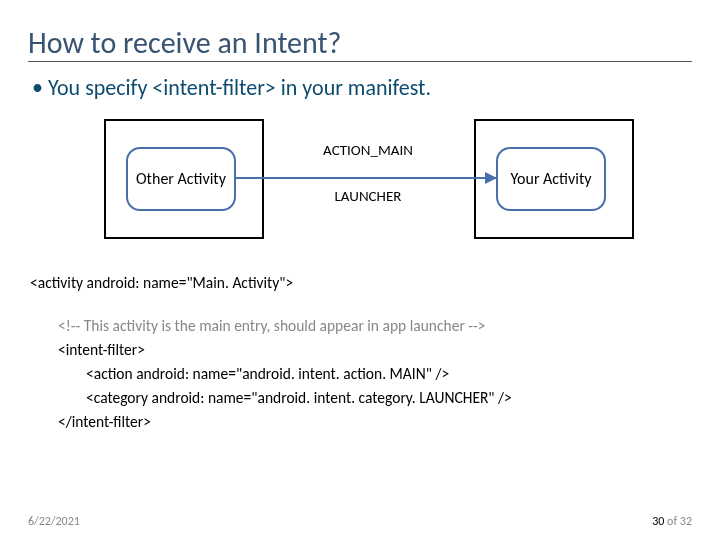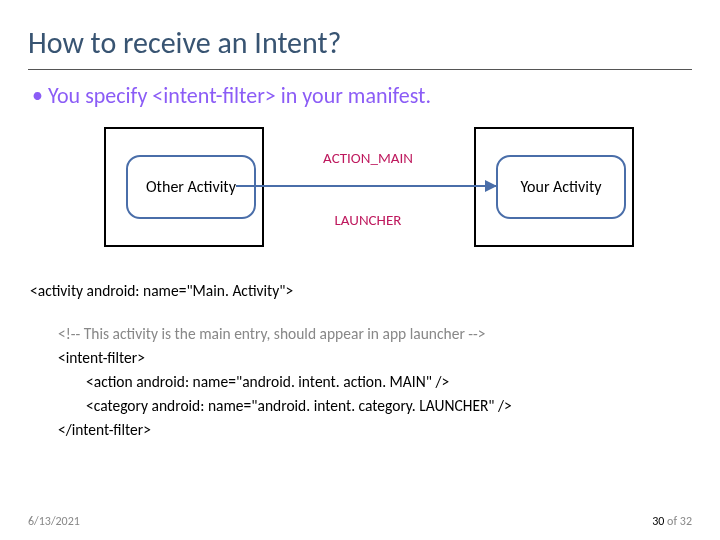--- a/index.html
+++ b/index.html
@@ -1,29 +1,29 @@
 <!DOCTYPE html>
 <html><head>
   <meta charset="utf-8">
   <style>
     * { margin: 0; padding: 0; box-sizing: border-box; }
     body { width: 720px; height: 540px; font-family: Calibri, 'Segoe UI', Arial, sans-serif; padding: 24px 28px 14px 28px; position: relative; background: #fff; }
-    .title { font-size: 30px; color: #385472; font-weight: 400; border-bottom: 1px solid #555; padding-bottom: 8px; margin-bottom: 12px; }
-    .bullet { font-size: 22px; color: #8b5cf6; margin-left: 4px; margin-bottom: 18px; }
+    .title { font-size: 30px; color: #385472; font-weight: 400; border-bottom: 1px solid #555; padding-bottom: 0; margin-bottom: 12px; }
+    .bullet { font-size: 22px; color: #0c4a6e; margin-left: 4px; margin-bottom: 18px; }
     .diagram { position: relative; height: 130px; margin-left: 36px; margin-bottom: 22px; }
     .box-left { position: absolute; left: 40px; top: 0; width: 160px; height: 120px; border: 2px solid #000; }
     .box-right { position: absolute; left: 410px; top: 0; width: 160px; height: 120px; border: 2px solid #000; }
-    .node { position: absolute; width: 130px; height: 64px; border: 2px solid #4a6ea9; border-radius: 14px; background: #fff; display: flex; align-items: center; justify-content: center; text-align: center; font-size: 16px; line-height: 1.2; }
+    .node { position: absolute; width: 110px; height: 64px; border: 2px solid #4a6ea9; border-radius: 14px; background: #fff; display: flex; align-items: center; justify-content: center; text-align: center; font-size: 16px; line-height: 1.2; }
     .node-left { left: 62px; top: 28px; }
     .node-right { left: 432px; top: 28px; text-align: center; }
     .arrow { position: absolute; left: 172px; top: 58px; width: 260px; height: 2px; background: #4a6ea9; }
     .arrow::after { content: ''; position: absolute; right: -1px; top: -5px; width: 0; height: 0; border-left: 12px solid #4a6ea9; border-top: 6px solid transparent; border-bottom: 6px solid transparent; }
-    .label { position: absolute; font-size: 15px; color: #be185d; width: 160px; text-align: center; }
+    .label { position: absolute; font-size: 15px; color: #000000; width: 160px; text-align: center; }
     .label-top { left: 224px; top: 22px; }
-    .label-bottom { left: 224px; top: 84px; }
+    .label-bottom { left: 224px; top: 68px; }
     .code { font-size: 15.5px; color: #000; line-height: 1.55; margin-left: 2px; }
     .code .comment { color: #888; margin-top: 19px; }
     .ind1 { padding-left: 28px; }
     .ind2 { padding-left: 56px; }
     .footer { position: absolute; bottom: 12px; left: 28px; right: 28px; display: flex; justify-content: space-between; font-size: 12px; color: #888; }
     .footer .page-num { color: #888; text-align: right; }
     .footer .page-cur { color: #000; }
   </style>
 </head>
 <body>
@@ -45,17 +45,17 @@
 <div class="code">
   <div>&lt;activity android: name="Main. Activity"&gt;</div>
   <div class="ind1 comment">&lt;!-- This activity is the main entry, should appear in app launcher --&gt;</div>
   <div class="ind1">&lt;intent-filter&gt;</div>
   <div class="ind2">&lt;action android: name="android. intent. action. MAIN" /&gt;</div>
   <div class="ind2">&lt;category android: name="android. intent. category. LAUNCHER" /&gt;</div>
   <div class="ind1">&lt;/intent-filter&gt;</div>
 </div>
 
 <div class="footer">
-  <span>6/13/2021</span>
+  <span>6/22/2021</span>
   <span class="page-num">
     <span class="page-cur">30</span><span> of 32</span>
   </span>
 </div>
 
 </body></html>

